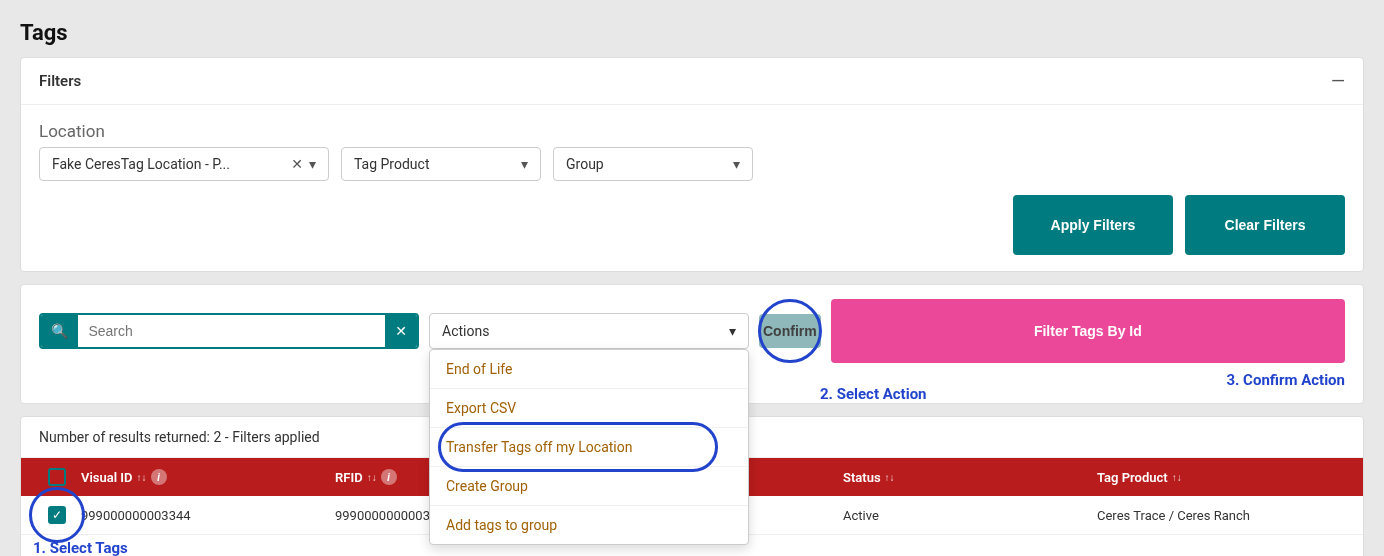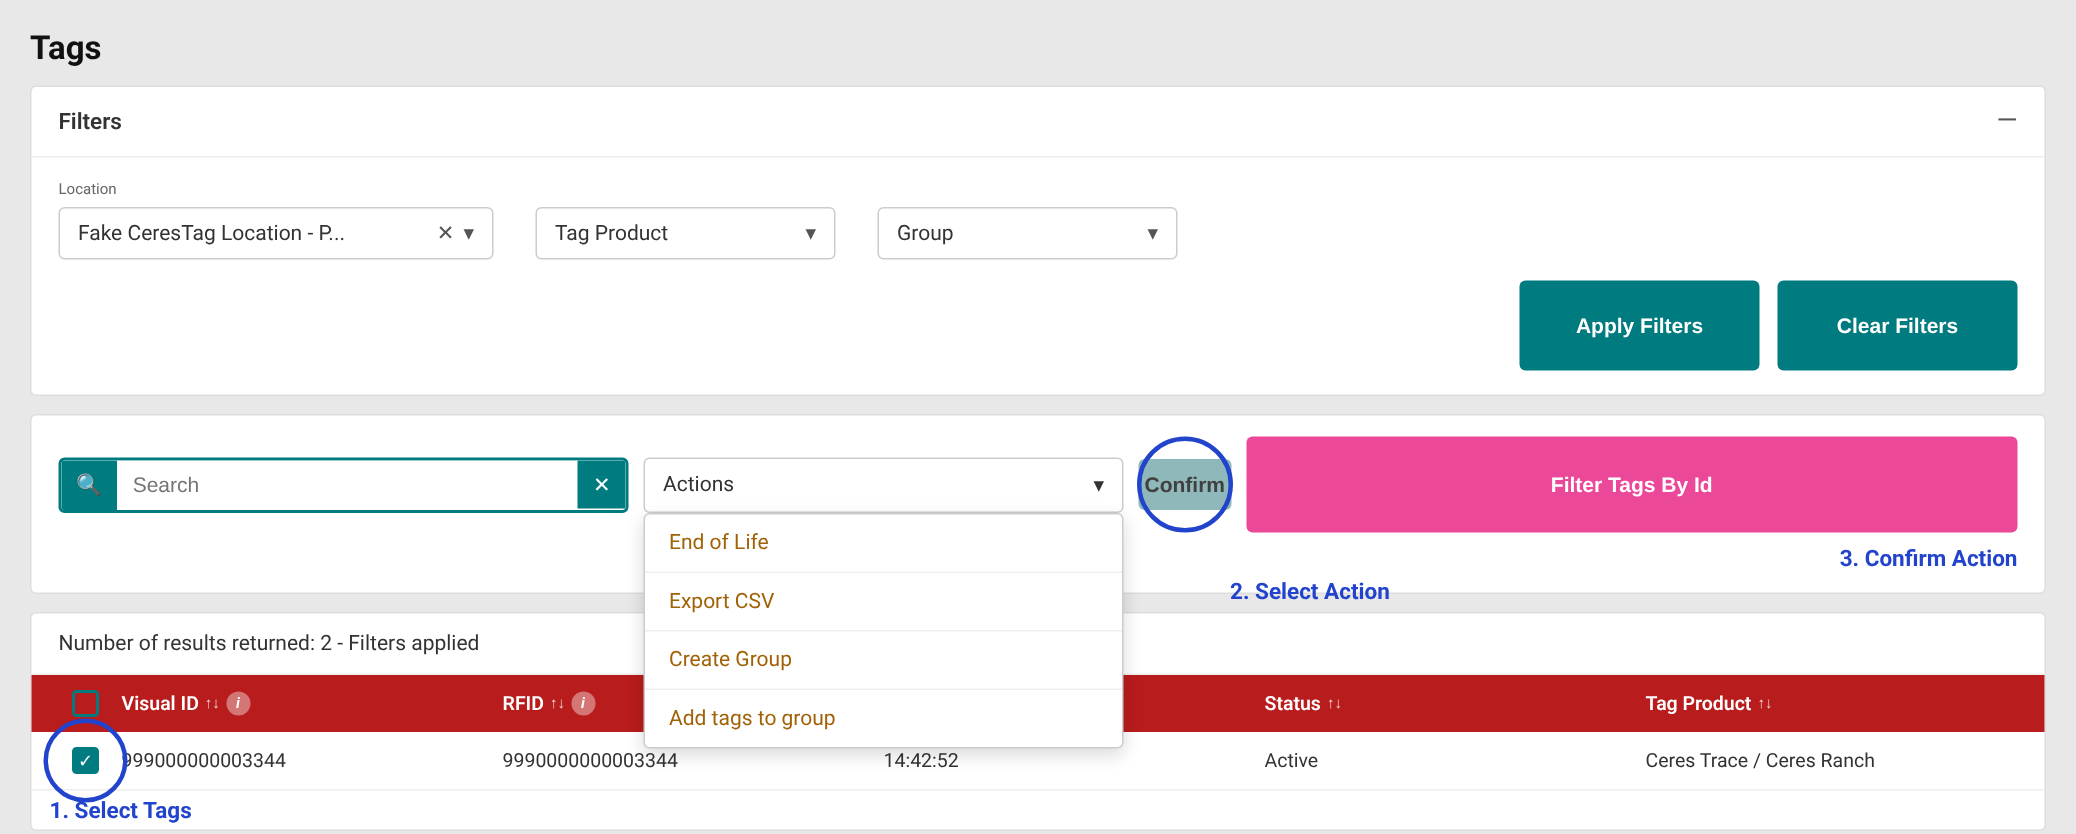--- a/index.html
+++ b/index.html
@@ -36,27 +36,27 @@
     .filters-collapse {
       color: #555;
       font-size: 18px;
       cursor: pointer;
       line-height: 1;
     }
     .filters-body {
       padding: 16px 18px;
     }
     .filter-label {
-      font-size: 10px;
+      font-size: 17px;
       color: #666;
       margin-bottom: 6px;
     }
     .filter-row {
       display: flex;
-      gap: 28px;
+      gap: 12px;
       margin-bottom: 14px;
     }
     .filter-select {
       display: flex;
       align-items: center;
       border: 1px solid #ccc;
       border-radius: 4px;
       padding: 8px 12px;
       background: #fff;
       cursor: pointer;
@@ -376,20 +376,24 @@
 
     <div class="actions-wrapper">
       <div class="actions-select">
         <span>Actions</span>
         <span>▾</span>
       </div>
 
       <div class="dropdown-menu">
         <div class="dropdown-item">End of Life</div>
         <div class="dropdown-item">Export CSV</div>
+        <div class="dropdown-item highlighted">
+          Transfer Tags off my Location
+          <div class="transfer-circle"></div>
+        </div>
         <div class="dropdown-item">Create Group</div>
         <div class="dropdown-item">Add tags to group</div>
       </div>
     </div>
 
     <div style="position:relative;">
       <button class="confirm-btn">Confirm</button>
       <div class="confirm-circle"></div>
     </div>
 

